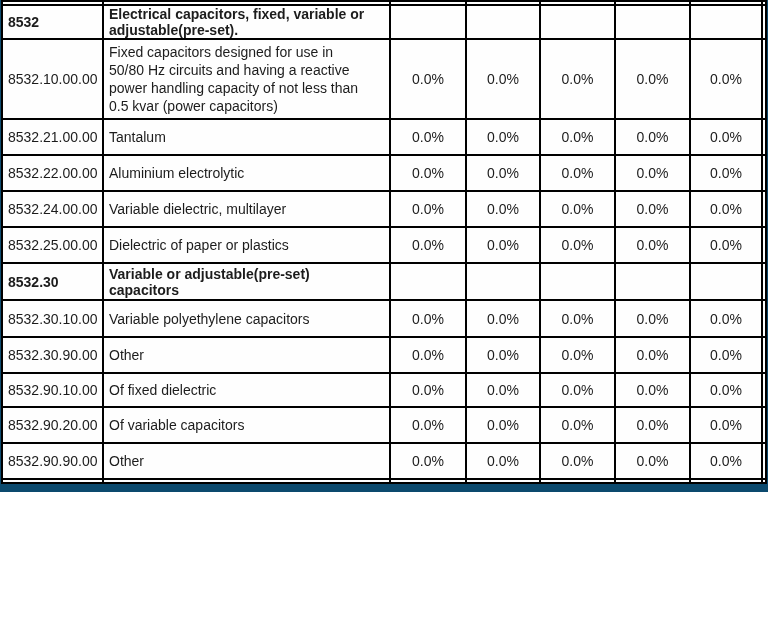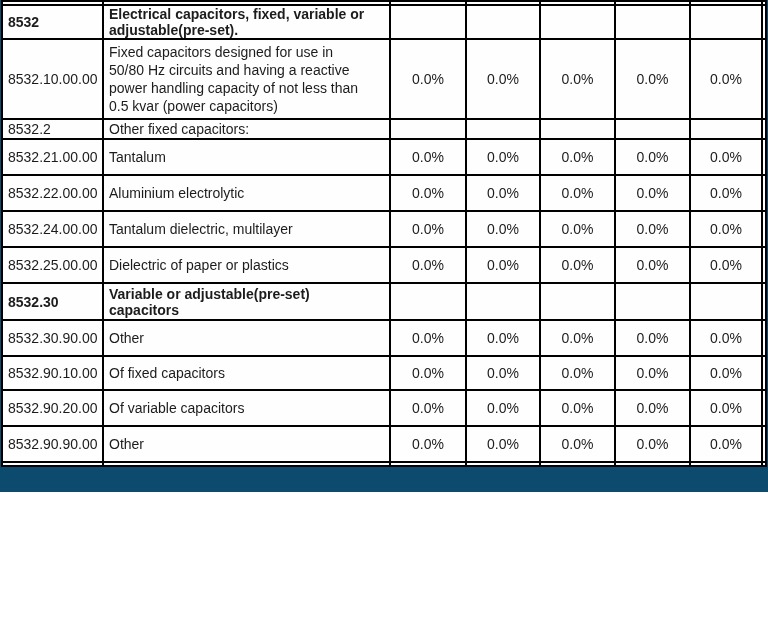--- a/index.html
+++ b/index.html
@@ -91,30 +91,20 @@
       <td class="code">8532.10.00.00</td>
       <td class="desc">Fixed capacitors designed for use in 50/80 Hz circuits and having a reactive power handling capacity of not less than 0.5 kvar (power capacitors)</td>
       <td class="rate">0.0%</td>
       <td class="rate">0.0%</td>
       <td class="rate">0.0%</td>
       <td class="rate">0.0%</td>
       <td class="rate">0.0%</td>
       <td class="sliver"></td>
     </tr>
 
-    <tr style="height:17px">
-      <td class="code">8532.2</td>
-      <td class="desc">Other fixed capacitors:</td>
-      <td class="rate"></td>
-      <td class="rate"></td>
-      <td class="rate"></td>
-      <td class="rate"></td>
-      <td class="rate"></td>
-      <td class="sliver"></td>
-    </tr>
 
     <tr style="height:36px">
       <td class="code">8532.21.00.00</td>
       <td class="desc">Tantalum</td>
       <td class="rate">0.0%</td>
       <td class="rate">0.0%</td>
       <td class="rate">0.0%</td>
       <td class="rate">0.0%</td>
       <td class="rate">0.0%</td>
       <td class="sliver"></td>
@@ -127,21 +117,21 @@
       <td class="rate">0.0%</td>
       <td class="rate">0.0%</td>
       <td class="rate">0.0%</td>
       <td class="rate">0.0%</td>
       <td class="sliver"></td>
     </tr>
 
 
     <tr style="height:36px">
       <td class="code">8532.24.00.00</td>
-      <td class="desc">Tantalum dielectric, multilayer</td>
+      <td class="desc">Variable dielectric, multilayer</td>
       <td class="rate">0.0%</td>
       <td class="rate">0.0%</td>
       <td class="rate">0.0%</td>
       <td class="rate">0.0%</td>
       <td class="rate">0.0%</td>
       <td class="sliver"></td>
     </tr>
 
     <tr style="height:36px">
       <td class="code">8532.25.00.00</td>
@@ -159,36 +149,46 @@
       <td class="code">8532.30</td>
       <td class="desc">Variable or adjustable(pre-set) capacitors</td>
       <td class="rate"></td>
       <td class="rate"></td>
       <td class="rate"></td>
       <td class="rate"></td>
       <td class="rate"></td>
       <td class="sliver"></td>
     </tr>
 
+    <tr style="height:37px">
+      <td class="code">8532.30.10.00</td>
+      <td class="desc">Variable polyethylene capacitors</td>
+      <td class="rate">0.0%</td>
+      <td class="rate">0.0%</td>
+      <td class="rate">0.0%</td>
+      <td class="rate">0.0%</td>
+      <td class="rate">0.0%</td>
+      <td class="sliver"></td>
+    </tr>
 
     <tr style="height:36px">
       <td class="code">8532.30.90.00</td>
       <td class="desc">Other</td>
       <td class="rate">0.0%</td>
       <td class="rate">0.0%</td>
       <td class="rate">0.0%</td>
       <td class="rate">0.0%</td>
       <td class="rate">0.0%</td>
       <td class="sliver"></td>
     </tr>
 
 
     <tr style="height:34px">
       <td class="code">8532.90.10.00</td>
-      <td class="desc">Of fixed capacitors</td>
+      <td class="desc">Of fixed dielectric</td>
       <td class="rate">0.0%</td>
       <td class="rate">0.0%</td>
       <td class="rate">0.0%</td>
       <td class="rate">0.0%</td>
       <td class="rate">0.0%</td>
       <td class="sliver"></td>
     </tr>
 
     <tr style="height:36px">
       <td class="code">8532.90.20.00</td>

